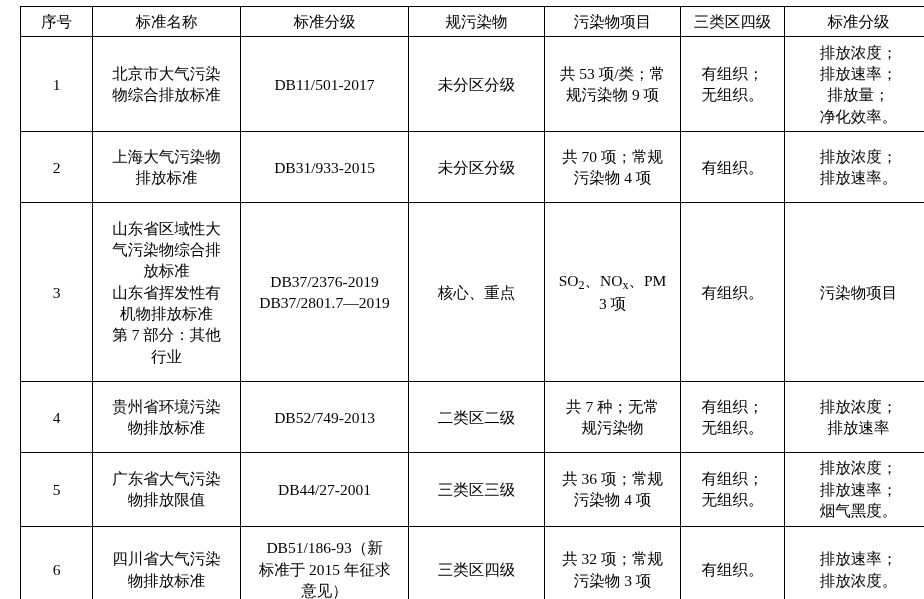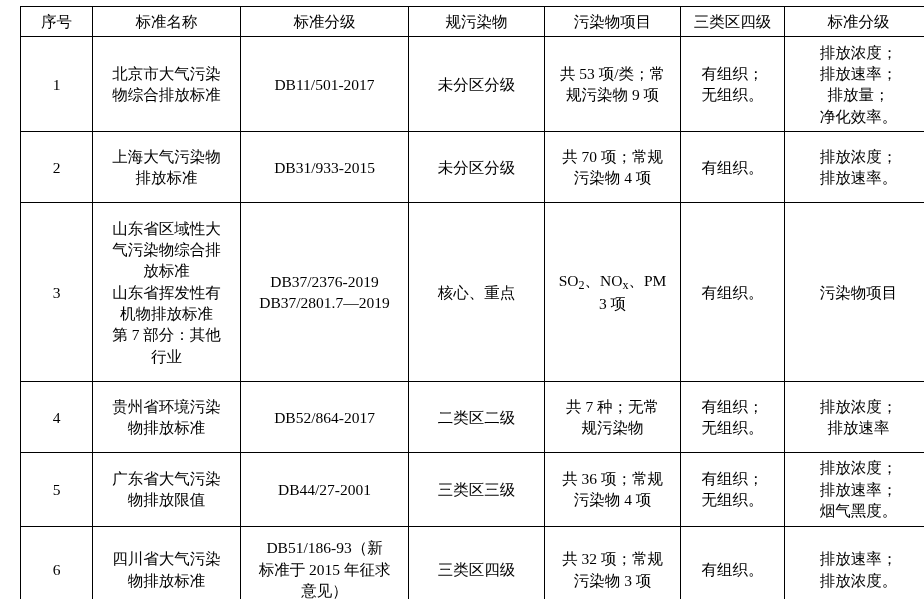--- a/index.html
+++ b/index.html
@@ -189,21 +189,21 @@
             <span class="cell-lines">污染物项目</span>
           </td>
       </tr>
       <tr class="r4">
         <td class="no-cell">4</td>
         <td class="name-cell">
             <span class="cell-lines">贵州省环境污染
 物排放标准</span>
           </td>
         <td class="code-cell">
-            <span class="cell-lines">DB52/864-2017</span>
+            <span class="cell-lines">DB52/749-2013</span>
           </td>
         <td class="grade-cell">
             <span class="cell-lines">二类区二级</span>
           </td>
         <td class="item-cell">
             <span class="cell-lines">共 7 种；无常
 规污染物</span>
           </td>
         <td class="cat-cell">
             <span class="cell-lines">有组织；

